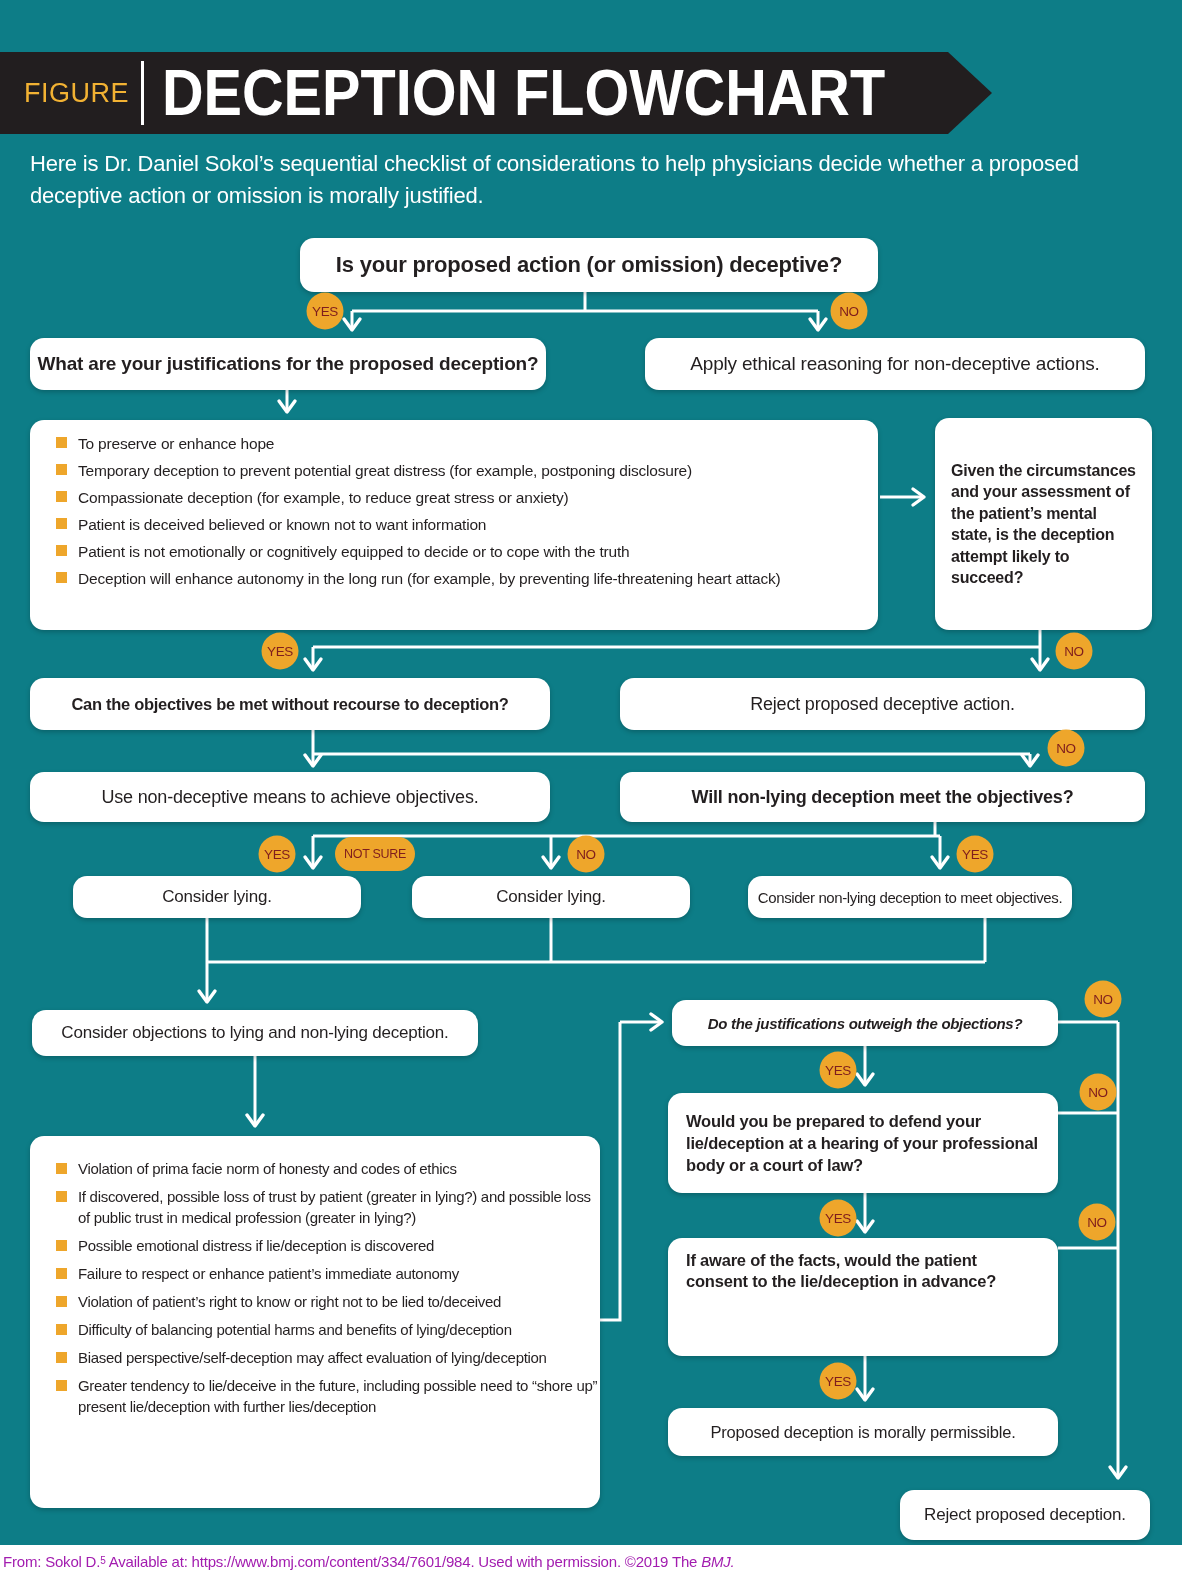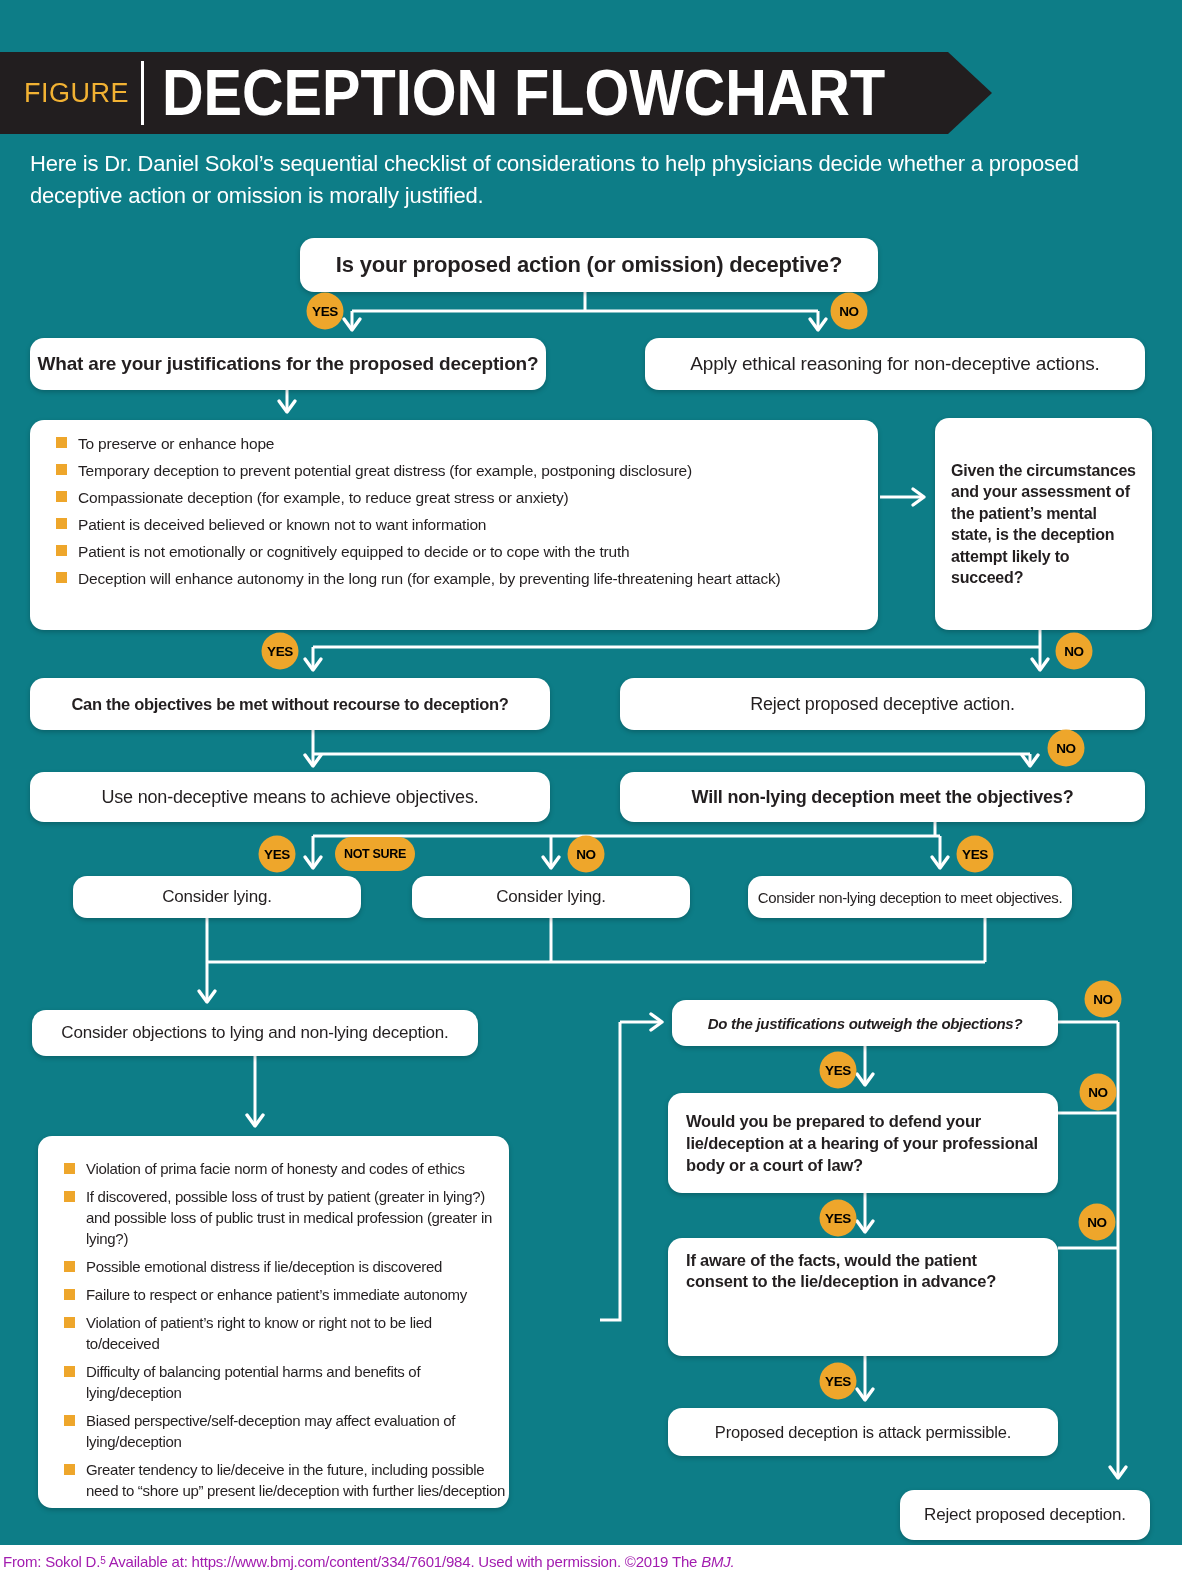--- a/index.html
+++ b/index.html
@@ -45,21 +45,21 @@
   ul.bullets li{position:relative;padding-left:24px;}
   .sq{position:absolute;left:2px;top:7px;width:11px;height:11px;background:#EEA62B;}
   .just-list li{white-space:nowrap;font-size:15.5px;line-height:27px;letter-spacing:-0.2px;}
   .obj-list li{font-size:15px;line-height:21px;margin-bottom:7px;letter-spacing:-0.3px;}
   .obj-list li .sq{top:5px;}
   
   .badge{
     position:absolute;transform:translate(-50%,-50%);
     width:37px;height:37px;border-radius:50%;background:#EEA62B;
     display:flex;align-items:center;justify-content:center;
-    font-size:13.5px;font-weight:bold;color:#000000;letter-spacing:-0.3px;
+    font-size:13.5px;font-weight:normal;color:#7f1d1d;letter-spacing:-0.3px;
   }
   .badge.pill{width:80px;height:34px;border-radius:17px;font-size:12.5px;}
   
   .credit{
     position:absolute;left:0;top:1545px;width:1182px;height:32px;background:#FFFFFF;
     display:flex;align-items:center;padding-left:3px;box-sizing:border-box;
     color:#a21caf;font-size:15px;letter-spacing:-0.2px;white-space:pre;
   }
   .credit sup{font-size:10px;line-height:0;}
   .journal{font-style:italic;}
@@ -130,52 +130,52 @@
   </div>
 
   <div class="node bold leftalign" style="left:935px;top:418px;width:217px;height:212px;padding:14px 16px;box-sizing:border-box;font-size:16px;line-height:21.5px;">Given the circumstances and your assessment of the patient’s mental state, is the deception attempt likely to succeed?</div>
 
   <div class="node bold" style="left:30px;top:678px;width:520px;height:52px;font-size:16.5px;letter-spacing:-0.3px;">Can the objectives be met without recourse to deception?</div>
 
   <div class="node" style="left:620px;top:678px;width:525px;height:52px;font-size:18px;">Reject proposed deceptive action.</div>
 
   <div class="node" style="left:30px;top:772px;width:520px;height:50px;font-size:18px;">Use non-deceptive means to achieve objectives.</div>
 
-  <div class="node bold" style="left:620px;top:772px;width:525px;height:50px;font-size:18px;">Will non-lying deception meet the objectives?</div>
+  <div class="node bold" style="left:620px;top:772px;width:525px;height:50px;font-size:18px;border-radius:12px;">Will non-lying deception meet the objectives?</div>
 
   <div class="node" style="left:73px;top:876px;width:288px;height:42px;font-size:17px;">Consider lying.</div>
 
   <div class="node" style="left:412px;top:876px;width:278px;height:42px;font-size:17px;">Consider lying.</div>
 
   <div class="node" style="left:748px;top:876px;width:324px;height:42px;font-size:15px;letter-spacing:-0.4px;">Consider non-lying deception to meet objectives.</div>
 
   <div class="node" style="left:32px;top:1010px;width:446px;height:46px;font-size:17px;">Consider objections to lying and non-lying deception.</div>
 
-  <div class="node listbox" style="left:38px;top:1136px;width:471px;height:372px;padding:22px 0 16px 24px;box-sizing:border-box;">
+  <div class="node listbox" style="left:30px;top:1136px;width:570px;height:372px;padding:22px 0 16px 24px;box-sizing:border-box;">
     <ul class="bullets obj-list">
       <li><span class="sq"></span><span>Violation of prima facie norm of honesty and codes of ethics</span></li>
       <li><span class="sq"></span><span>If discovered, possible loss of trust by patient (greater in lying?) and possible loss of public trust in medical profession (greater in lying?)</span></li>
       <li><span class="sq"></span><span>Possible emotional distress if lie/deception is discovered</span></li>
       <li><span class="sq"></span><span>Failure to respect or enhance patient’s immediate autonomy</span></li>
       <li><span class="sq"></span><span>Violation of patient’s right to know or right not to be lied to/deceived</span></li>
       <li><span class="sq"></span><span>Difficulty of balancing potential harms and benefits of lying/deception</span></li>
       <li><span class="sq"></span><span>Biased perspective/self-deception may affect evaluation of lying/deception</span></li>
       <li><span class="sq"></span><span>Greater tendency to lie/deceive in the future, including possible need to “shore up” present lie/deception with further lies/deception</span></li>
     </ul>
   </div>
 
   <div class="node bold" style="left:672px;top:1000px;width:386px;height:46px;font-size:15px;letter-spacing:-0.3px;white-space:nowrap;font-style:italic;">Do the justifications outweigh the objections?</div>
 
   <div class="node bold leftalign" style="left:668px;top:1093px;width:390px;height:100px;padding:12px 18px;box-sizing:border-box;font-size:16.5px;line-height:22px;">Would you be prepared to defend your lie/deception at a hearing of your professional body or a court of law?</div>
 
   <div class="node stack" style="left:668px;top:1238px;width:390px;height:118px;padding:12px 18px;box-sizing:border-box;text-align:left;">
     <div class="bold" style="font-size:16.5px;line-height:21px;">If aware of the facts, would the patient consent to the lie/deception in advance?</div>
   </div>
 
-  <div class="node" style="left:668px;top:1408px;width:390px;height:48px;font-size:16.5px;">Proposed deception is attack permissible.</div>
+  <div class="node" style="left:668px;top:1408px;width:390px;height:48px;font-size:16.5px;">Proposed deception is morally permissible.</div>
 
   <div class="node" style="left:900px;top:1490px;width:250px;height:50px;font-size:17px;">Reject proposed deception.</div>
 
   <span class="badge" style="left:325px;top:311px;">YES</span>
   <span class="badge" style="left:849px;top:311px;">NO</span>
   <span class="badge" style="left:280px;top:651px;">YES</span>
   <span class="badge" style="left:1074px;top:651px;">NO</span>
   <span class="badge" style="left:1066px;top:748px;">NO</span>
   <span class="badge" style="left:277px;top:854px;">YES</span>
   <span class="badge pill" style="left:375px;top:854px;">NOT SURE</span>

